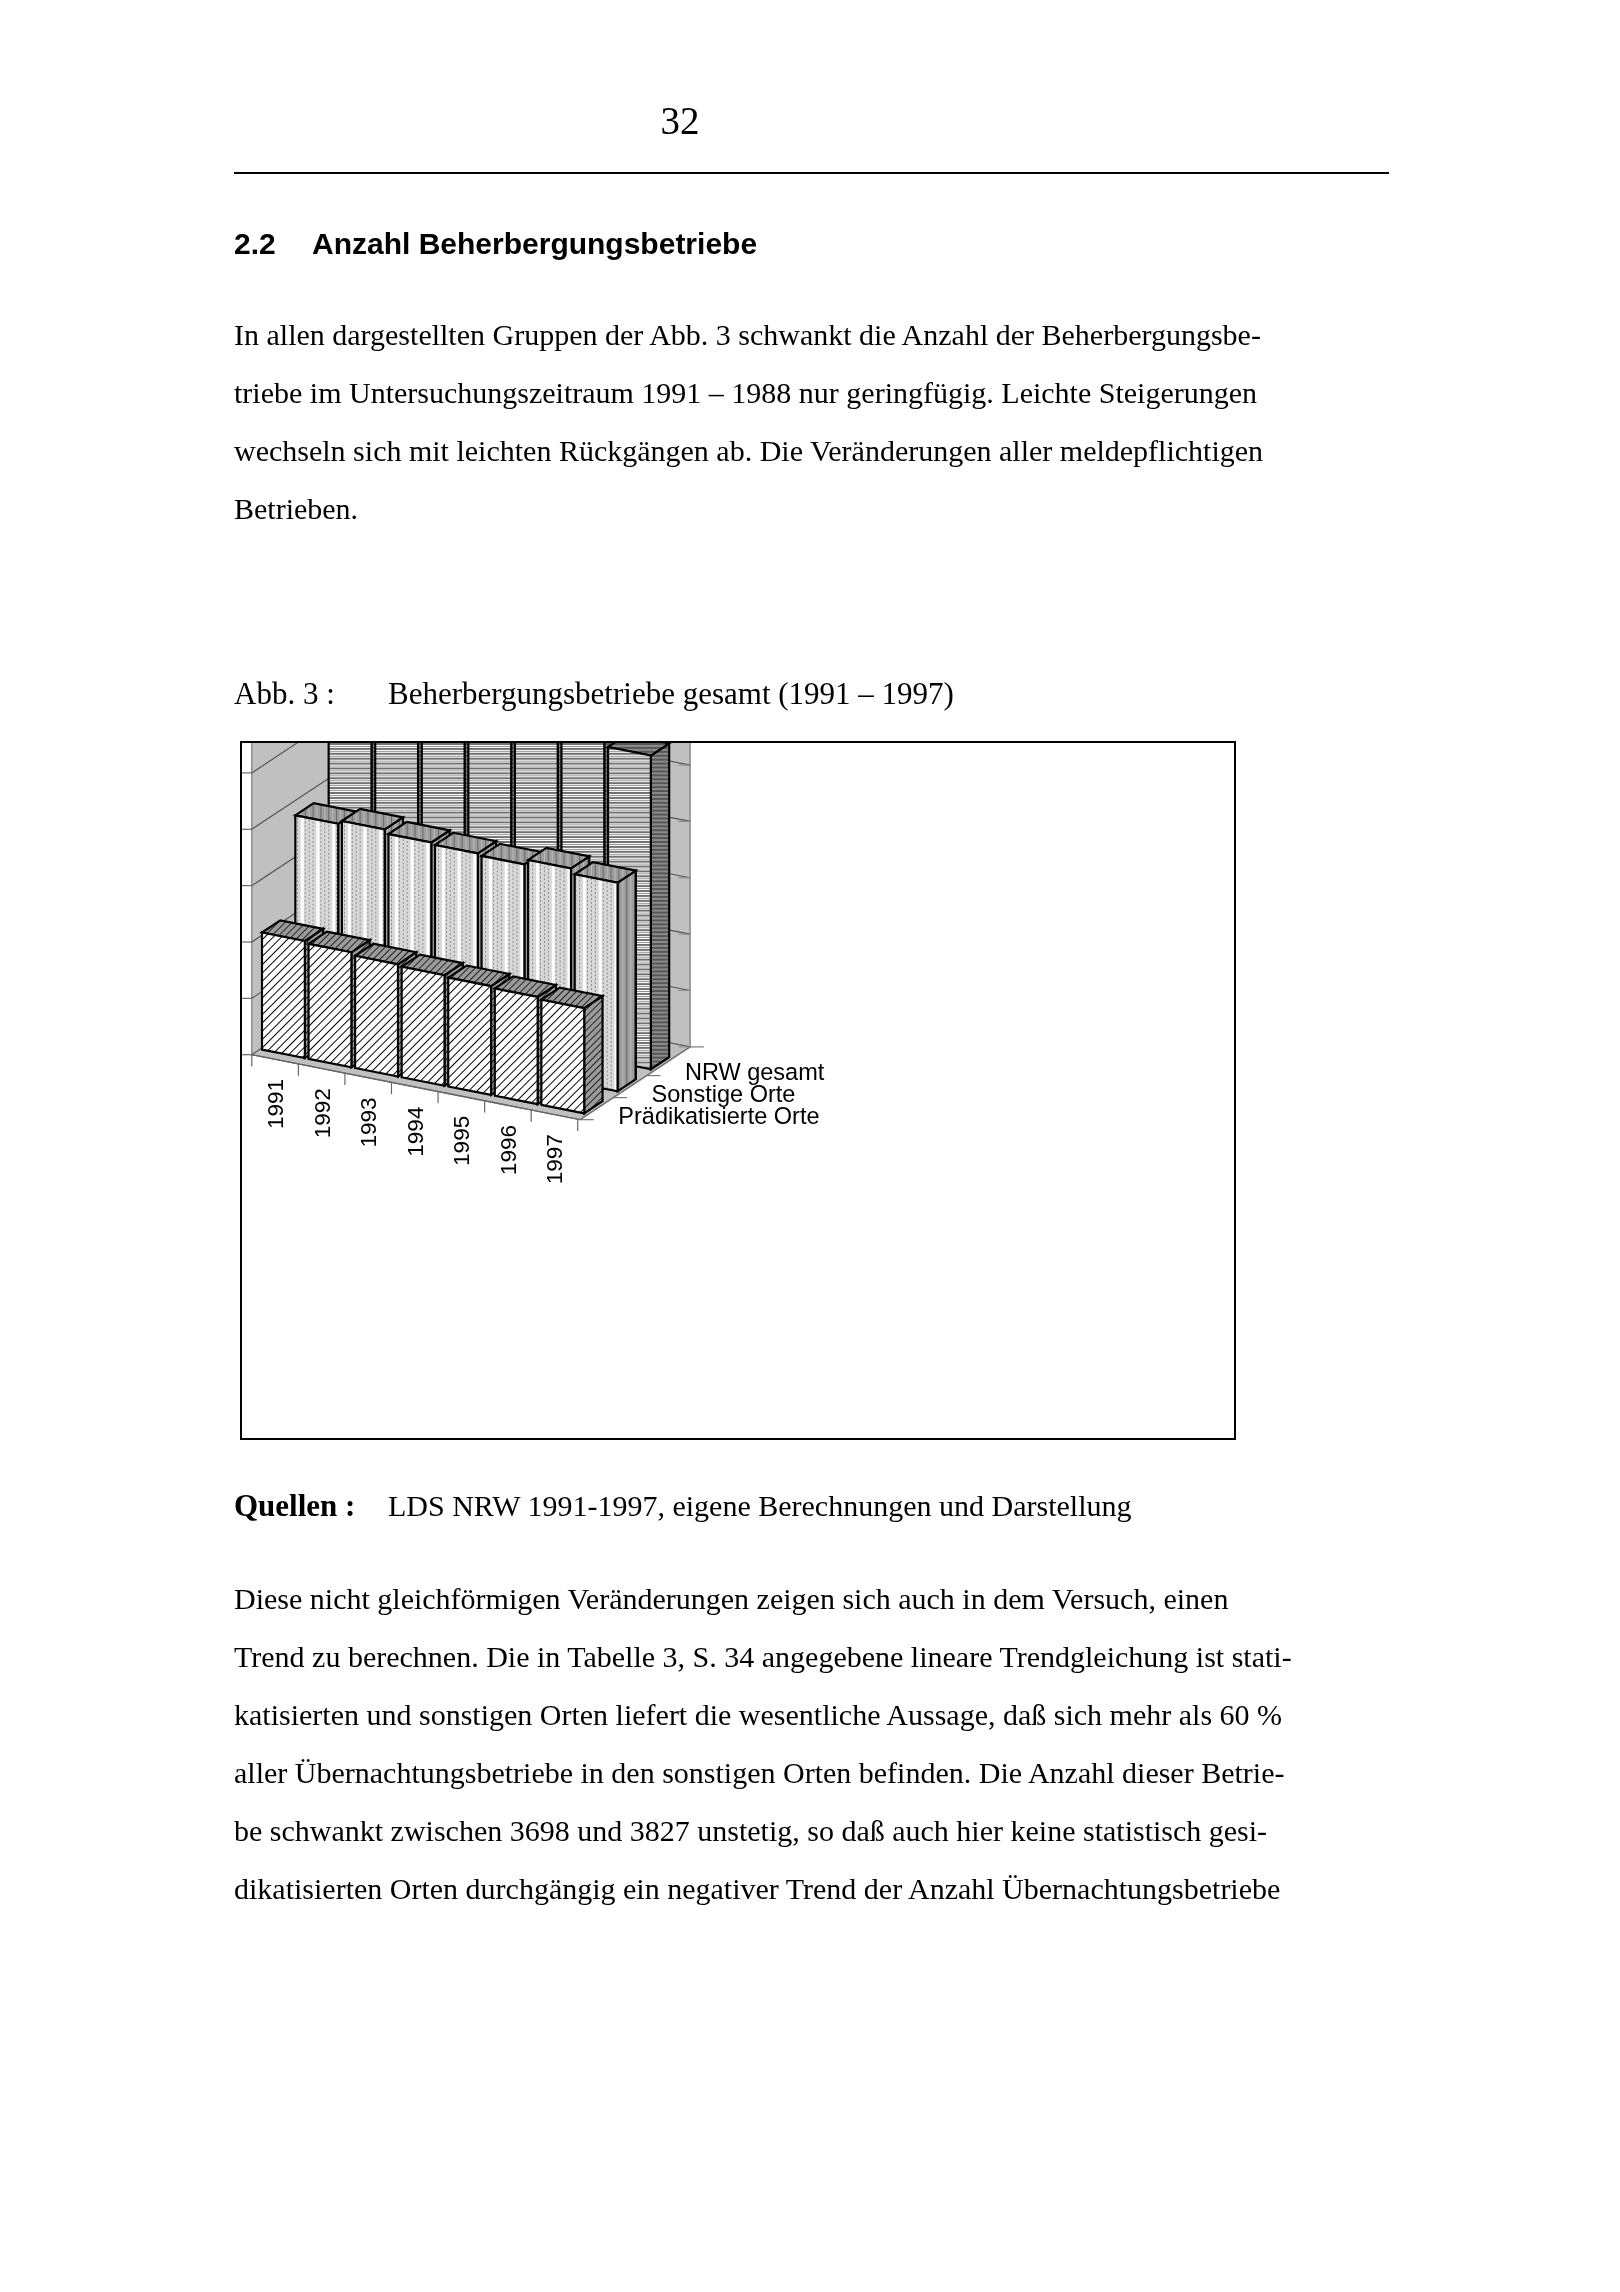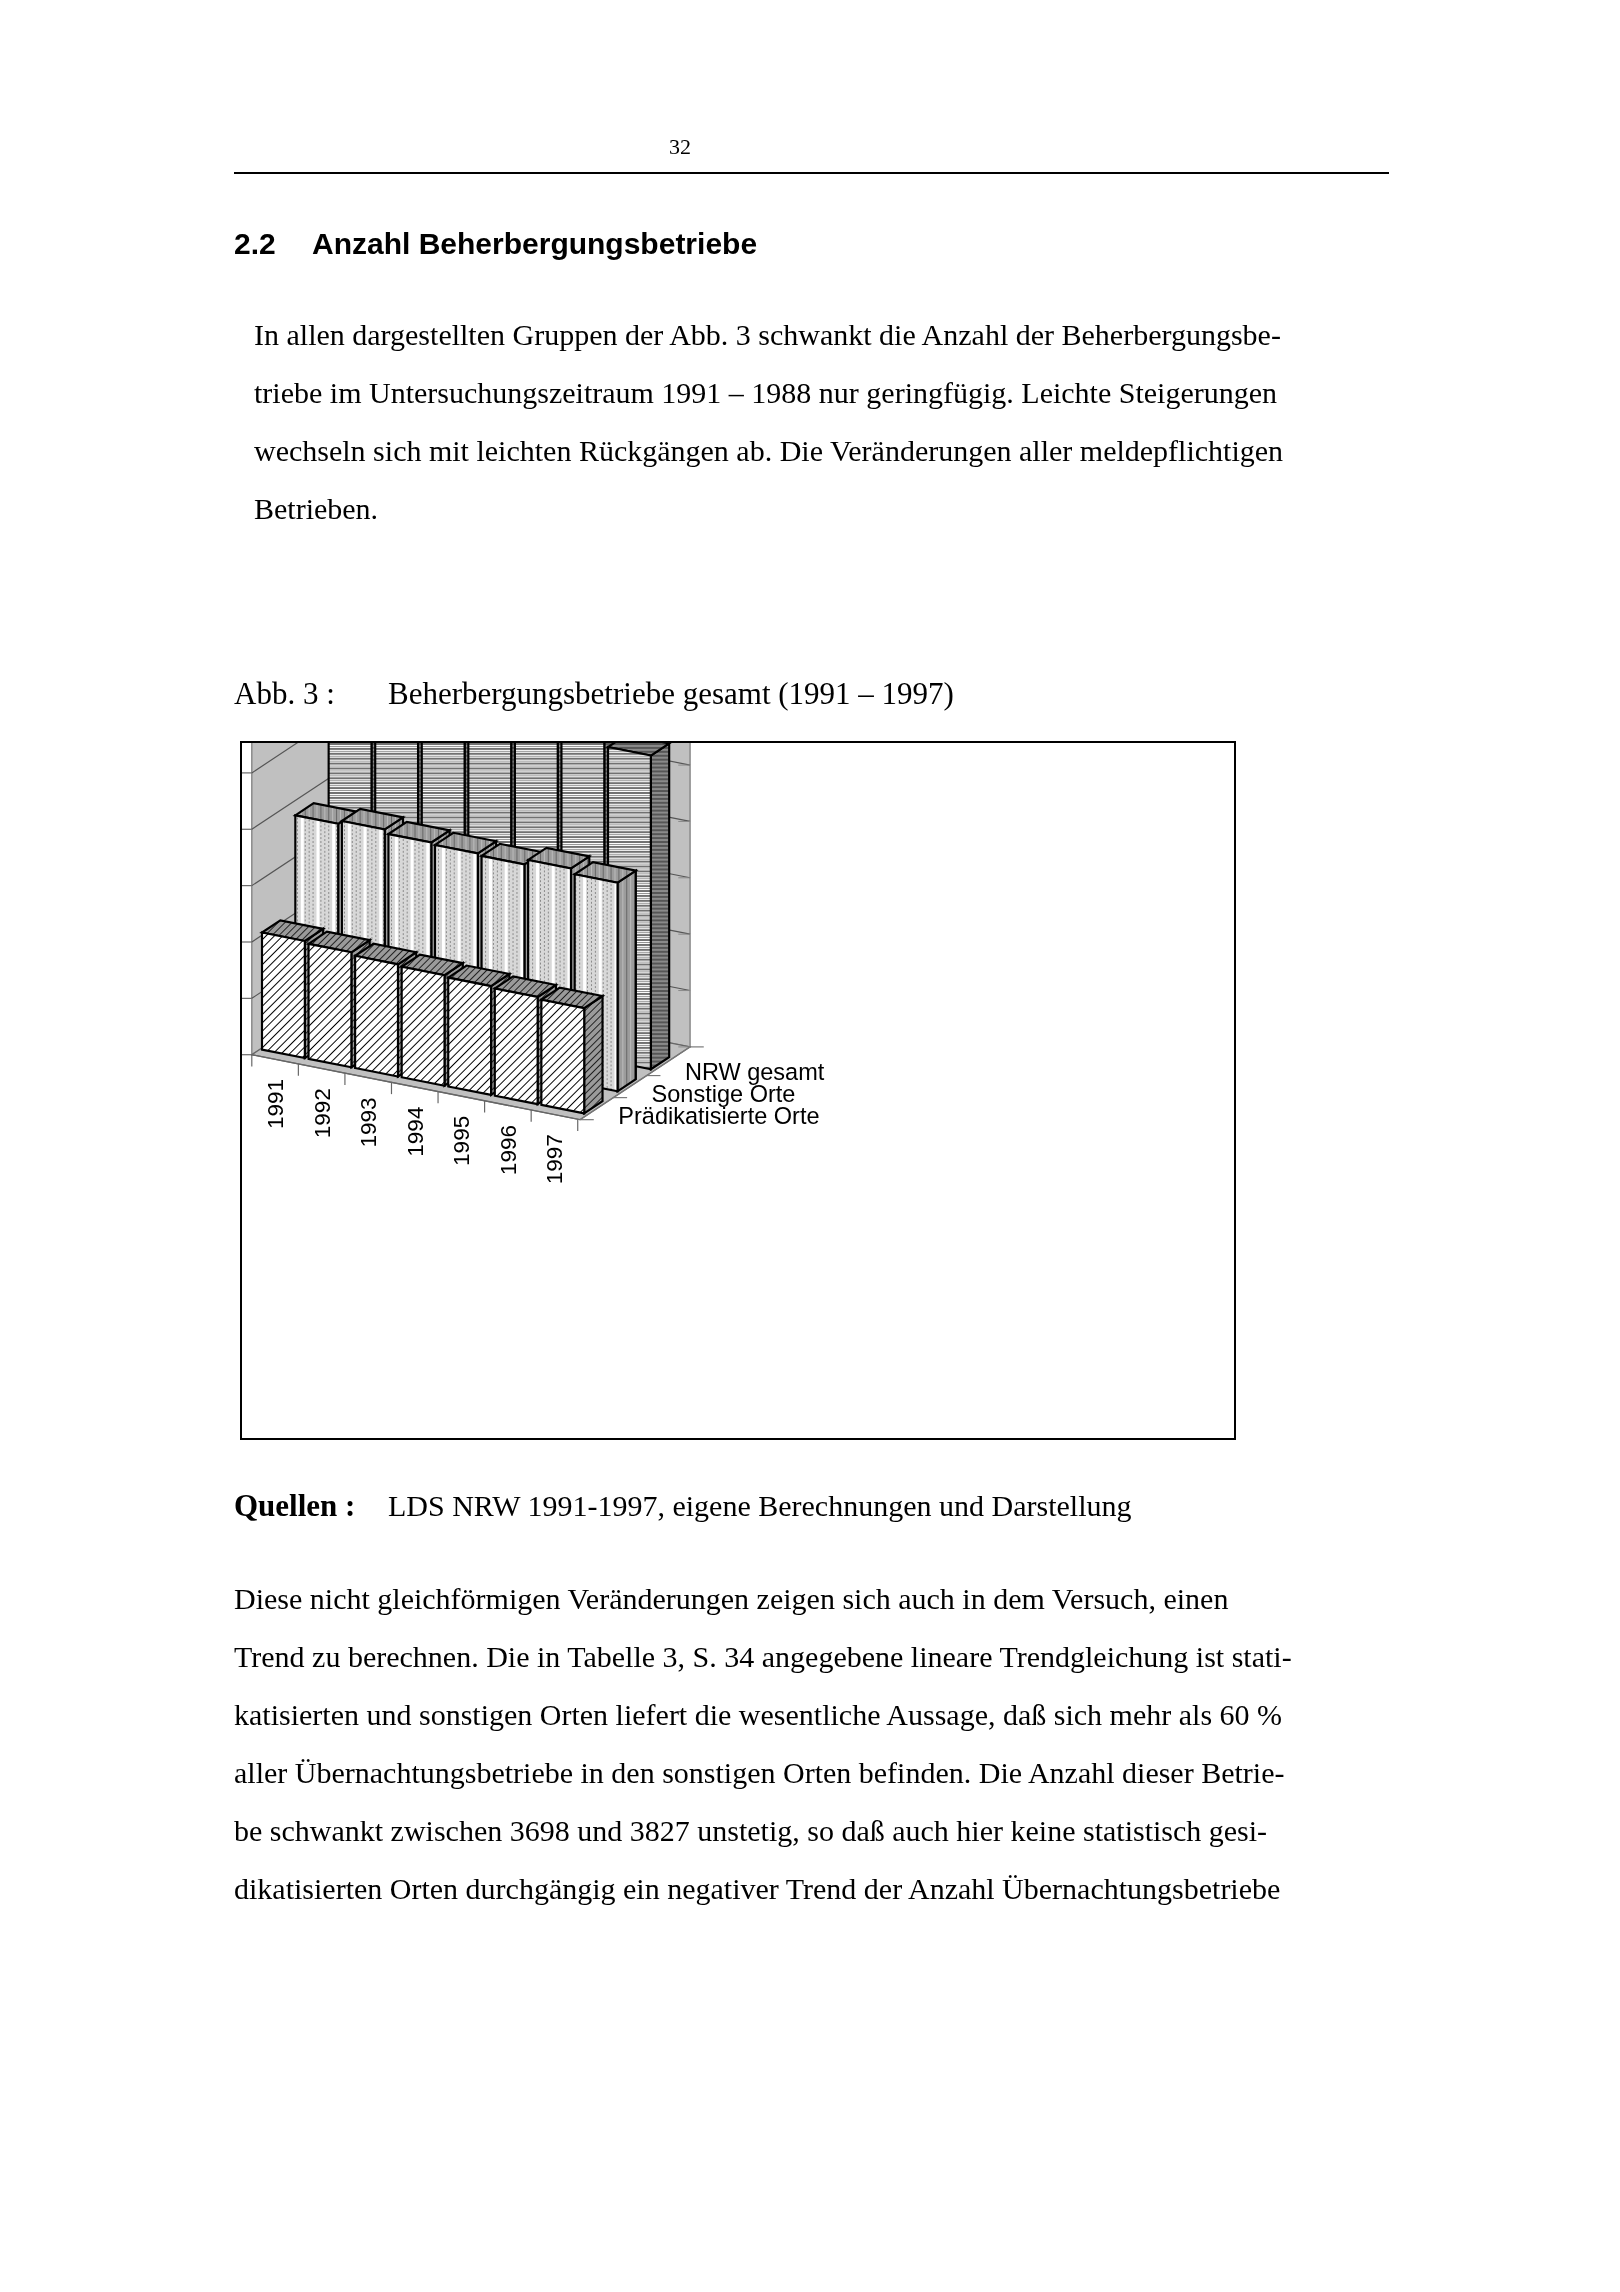--- a/index.html
+++ b/index.html
@@ -1,25 +1,25 @@
 <!DOCTYPE html>
 <html><head>
 <meta charset="utf-8">
 <style>
   html, body { margin: 0; padding: 0; background: #ffffff; }
   body { width: 1620px; height: 2293px; position: relative; overflow: hidden; color: #000; }
   .serif { font-family: "Liberation Serif", "DejaVu Serif", serif; }
   .sans { font-family: "Liberation Sans", "DejaVu Sans", sans-serif; }
-  #page-number { position: absolute; left: 0; width: 1360px; top: 98px; text-align: center; font-size: 22px; margin-top: 36px; }
+  #page-number { position: absolute; left: 0; width: 1360px; top: 98px; text-align: center; font-size: 39px; }
   #header-rule { position: absolute; left: 234px; width: 1155px; top: 172px; height: 0; border-top: 2px solid #000; }
   #section-heading { position: absolute; left: 234px; top: 227px; font-size: 30px; font-weight: bold; white-space: nowrap; }
   #section-heading .num { display: inline-block; width: 78px; }
   .para { position: absolute; left: 234px; width: 1157px; font-size: 30px; line-height: 58px; margin: 0; text-align: justify; }
   .para .ln { display: block; white-space: nowrap; text-align: left; }
-  #para-1 { top: 306px; margin-left: 20px; }
+  #para-1 { top: 306px; }
   #para-2 { top: 1570px; }
   #figure-caption { position: absolute; left: 234px; top: 676px; font-size: 31px; font-weight: normal; white-space: nowrap; }
   #figure-caption .lbl { display: inline-block; width: 154px; }
   #chart-frame { position: absolute; left: 240px; top: 741px; width: 996px; height: 699px; border: 2px solid #000; box-sizing: border-box; background: #fff; }
   #chart-svg { position: absolute; left: 0; top: 0; }
   #source-line { position: absolute; left: 234px; top: 1488px; white-space: nowrap; font-size: 30px; }
   #source-line .lbl { font-weight: bold; font-size: 31px; display: inline-block; width: 154px; }
 </style>
 </head>
 <body>

